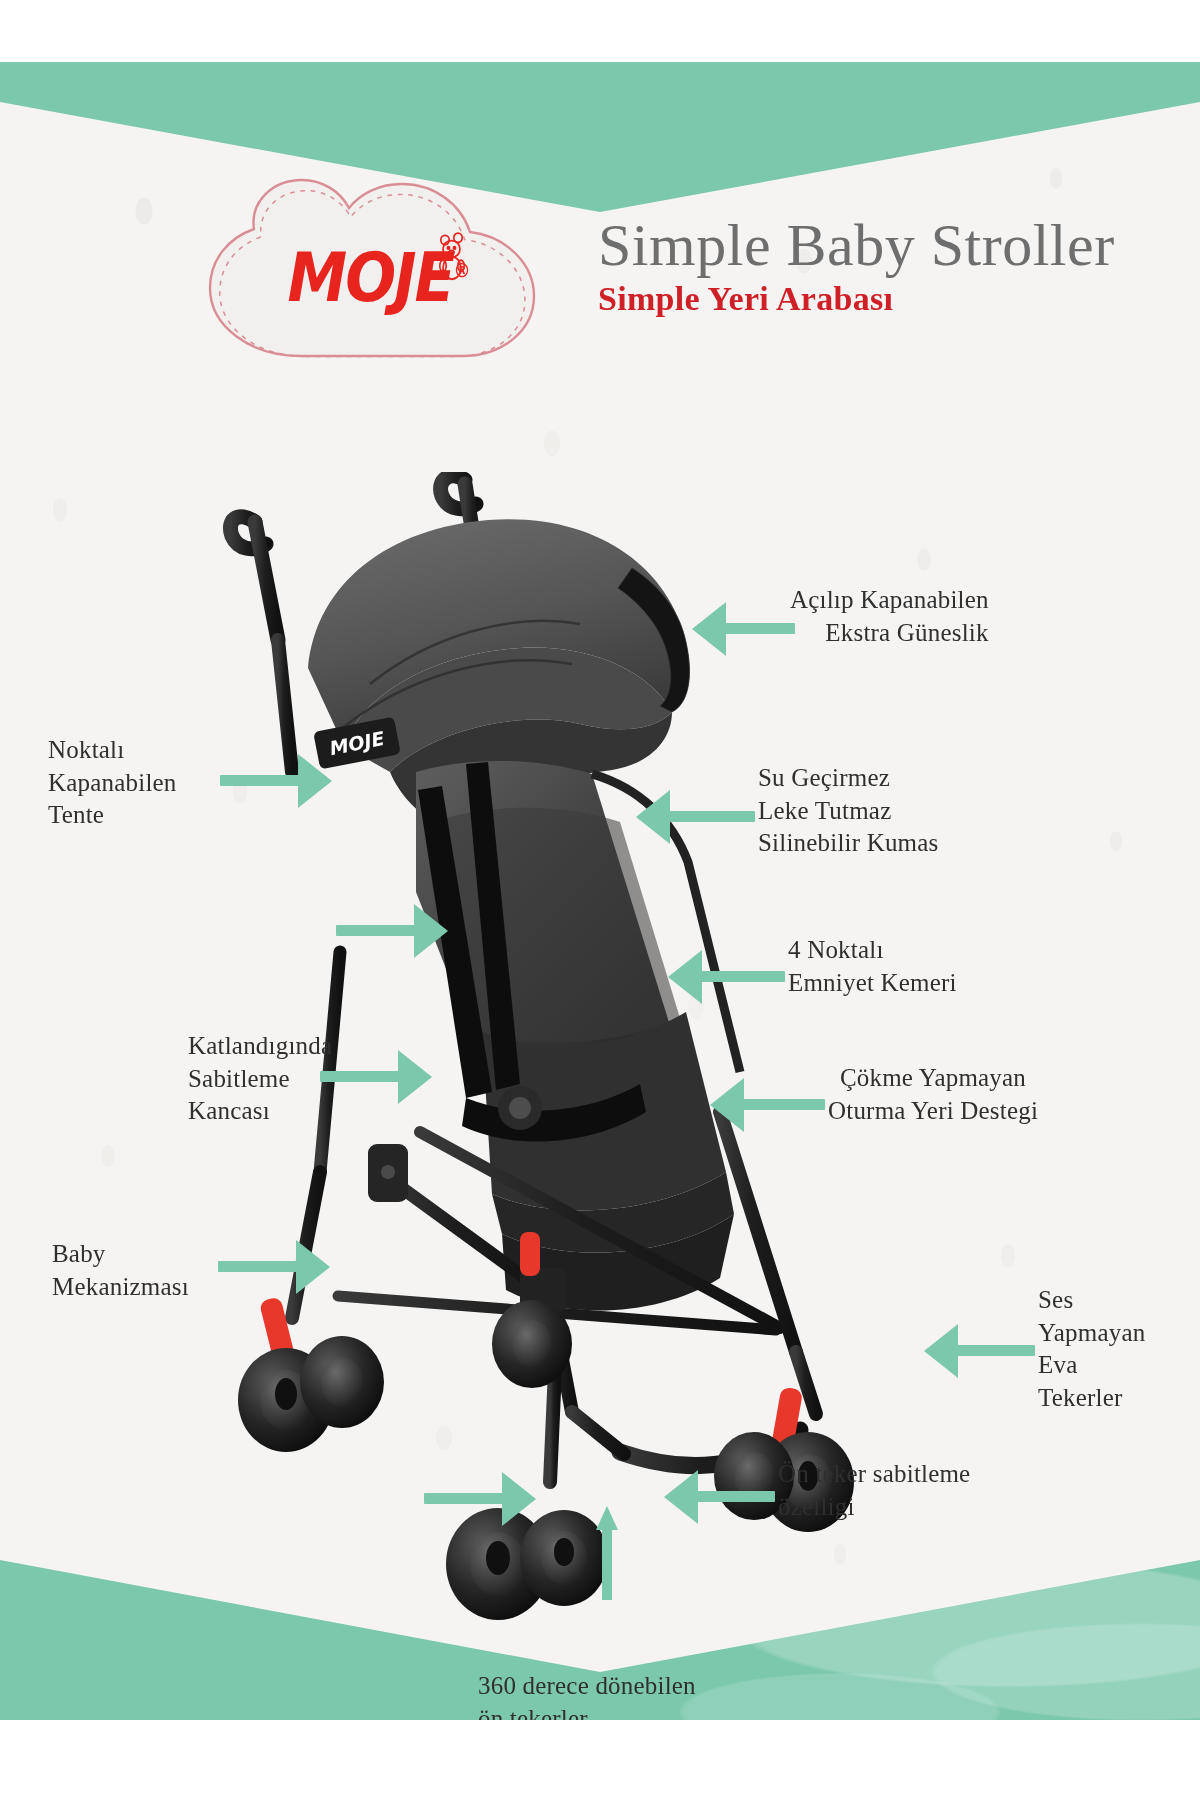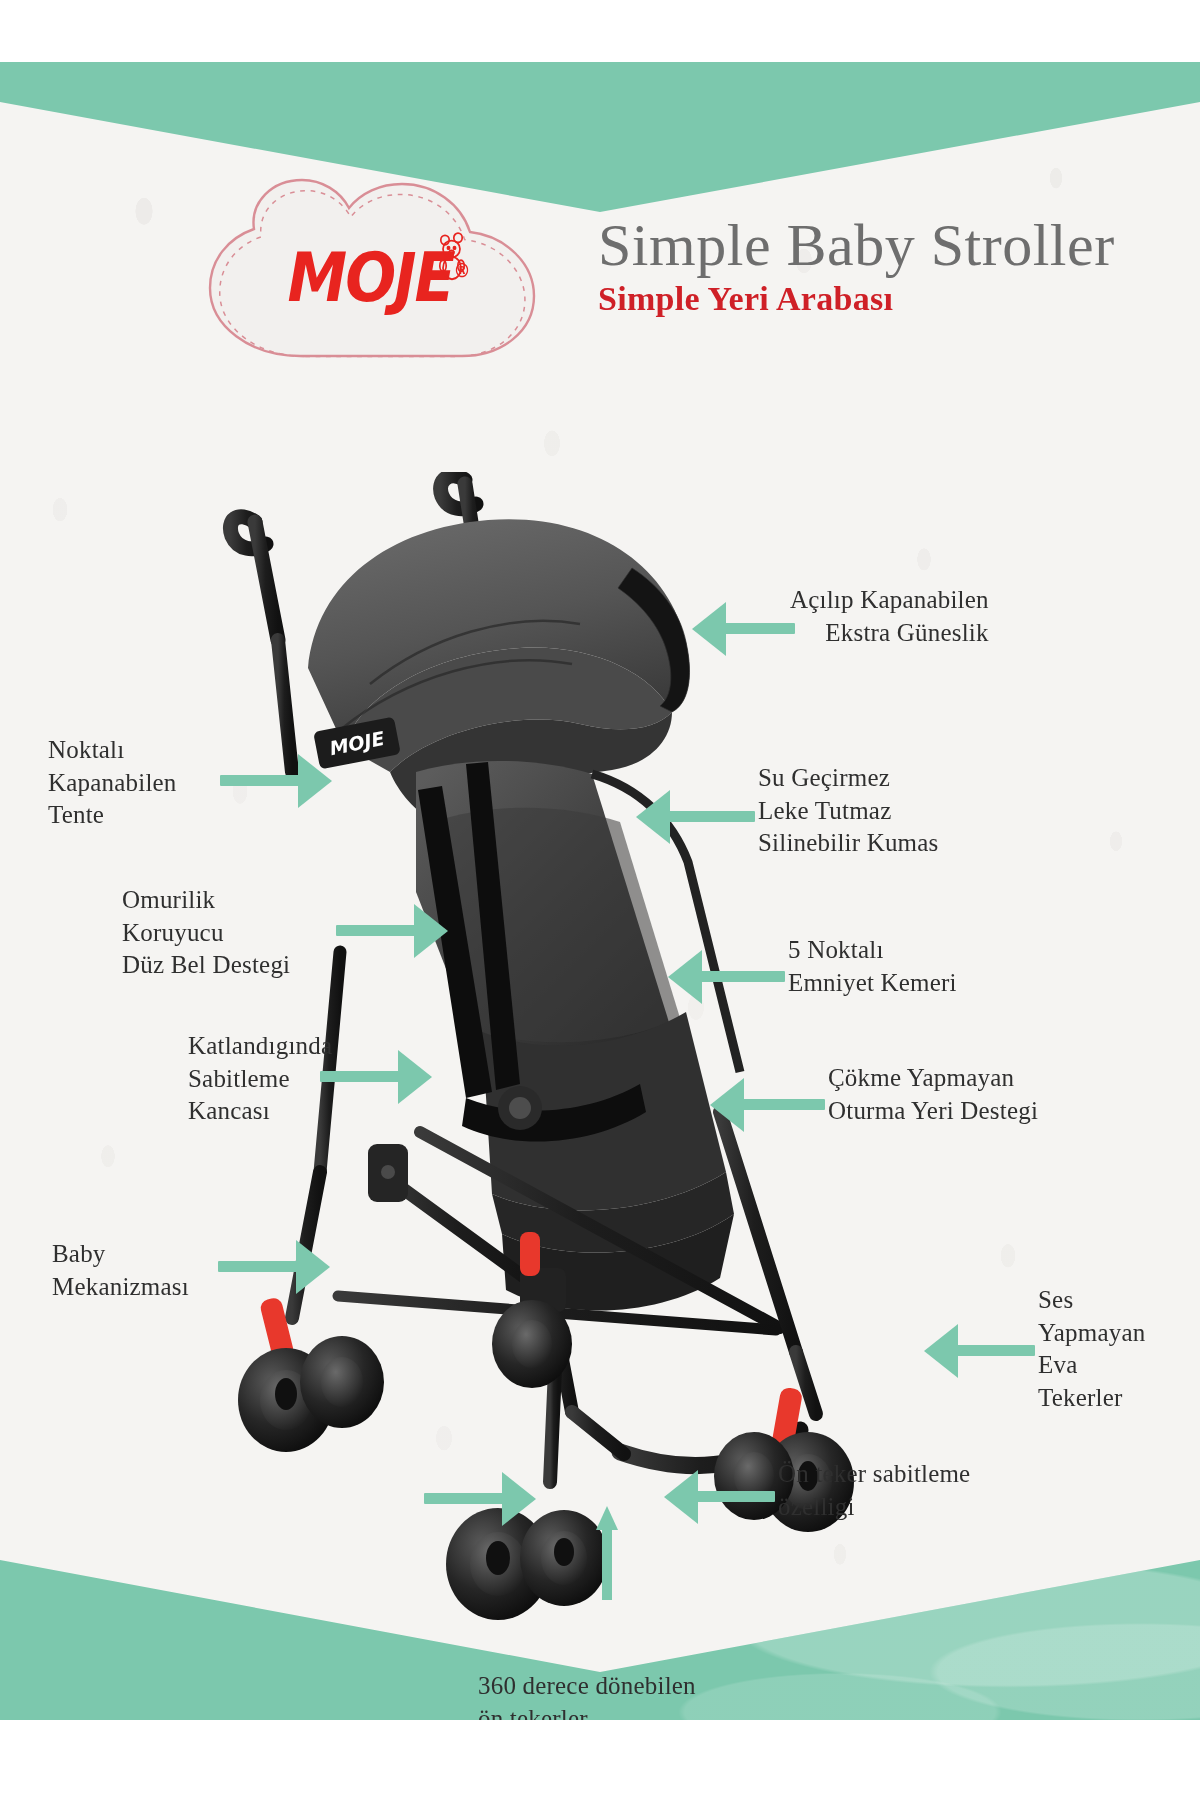--- a/index.html
+++ b/index.html
@@ -356,50 +356,45 @@
     <div class="anno" style="left:758px; top:700px;">
       <div class="txt">Su Geçirmez
 Leke Tutmaz
 Silinebilir Kumas</div>
     </div>
     <div class="arrow-wrap" style="left:636px; top:728px; width:120px; height:54px;">
       <div class="ar-head left" style="left:0; top:0;"></div>
       <div class="ar-shaft" style="left:33px; top:21px; width:86px;"></div>
     </div>
 
-    <div class="anno" style="left:122px; top:822px;">
-      <div class="txt">Omurilik
-Koruyucu
-Düz Bel Destegi</div>
-    </div>
     <div class="arrow-wrap" style="left:336px; top:842px; width:114px; height:54px;">
       <div class="ar-shaft" style="left:0; top:21px; width:82px;"></div>
       <div class="ar-head right" style="left:78px; top:0;"></div>
     </div>
 
     <div class="anno" style="left:788px; top:872px;">
-      <div class="txt">5 Noktalı
+      <div class="txt">4 Noktalı
 Emniyet Kemeri</div>
     </div>
     <div class="arrow-wrap" style="left:668px; top:888px; width:118px; height:54px;">
       <div class="ar-head left" style="left:0; top:0;"></div>
       <div class="ar-shaft" style="left:33px; top:21px; width:84px;"></div>
     </div>
 
     <div class="anno" style="left:188px; top:968px;">
       <div class="txt">Katlandıgında
 Sabitleme
 Kancası</div>
     </div>
     <div class="arrow-wrap" style="left:320px; top:988px; width:114px; height:54px;">
       <div class="ar-shaft" style="left:0; top:21px; width:82px;"></div>
       <div class="ar-head right" style="left:78px; top:0;"></div>
     </div>
 
-    <div class="anno" style="left:828px; top:1000px;">
+    <div class="anno" style="left:828px; top:1000px;text-align:center;">
       <div class="txt">Çökme Yapmayan
 Oturma Yeri Destegi</div>
     </div>
     <div class="arrow-wrap" style="left:710px; top:1016px; width:116px; height:54px;">
       <div class="ar-head left" style="left:0; top:0;"></div>
       <div class="ar-shaft" style="left:33px; top:21px; width:82px;"></div>
     </div>
 
     <div class="anno" style="left:52px; top:1176px;">
       <div class="txt">Baby

